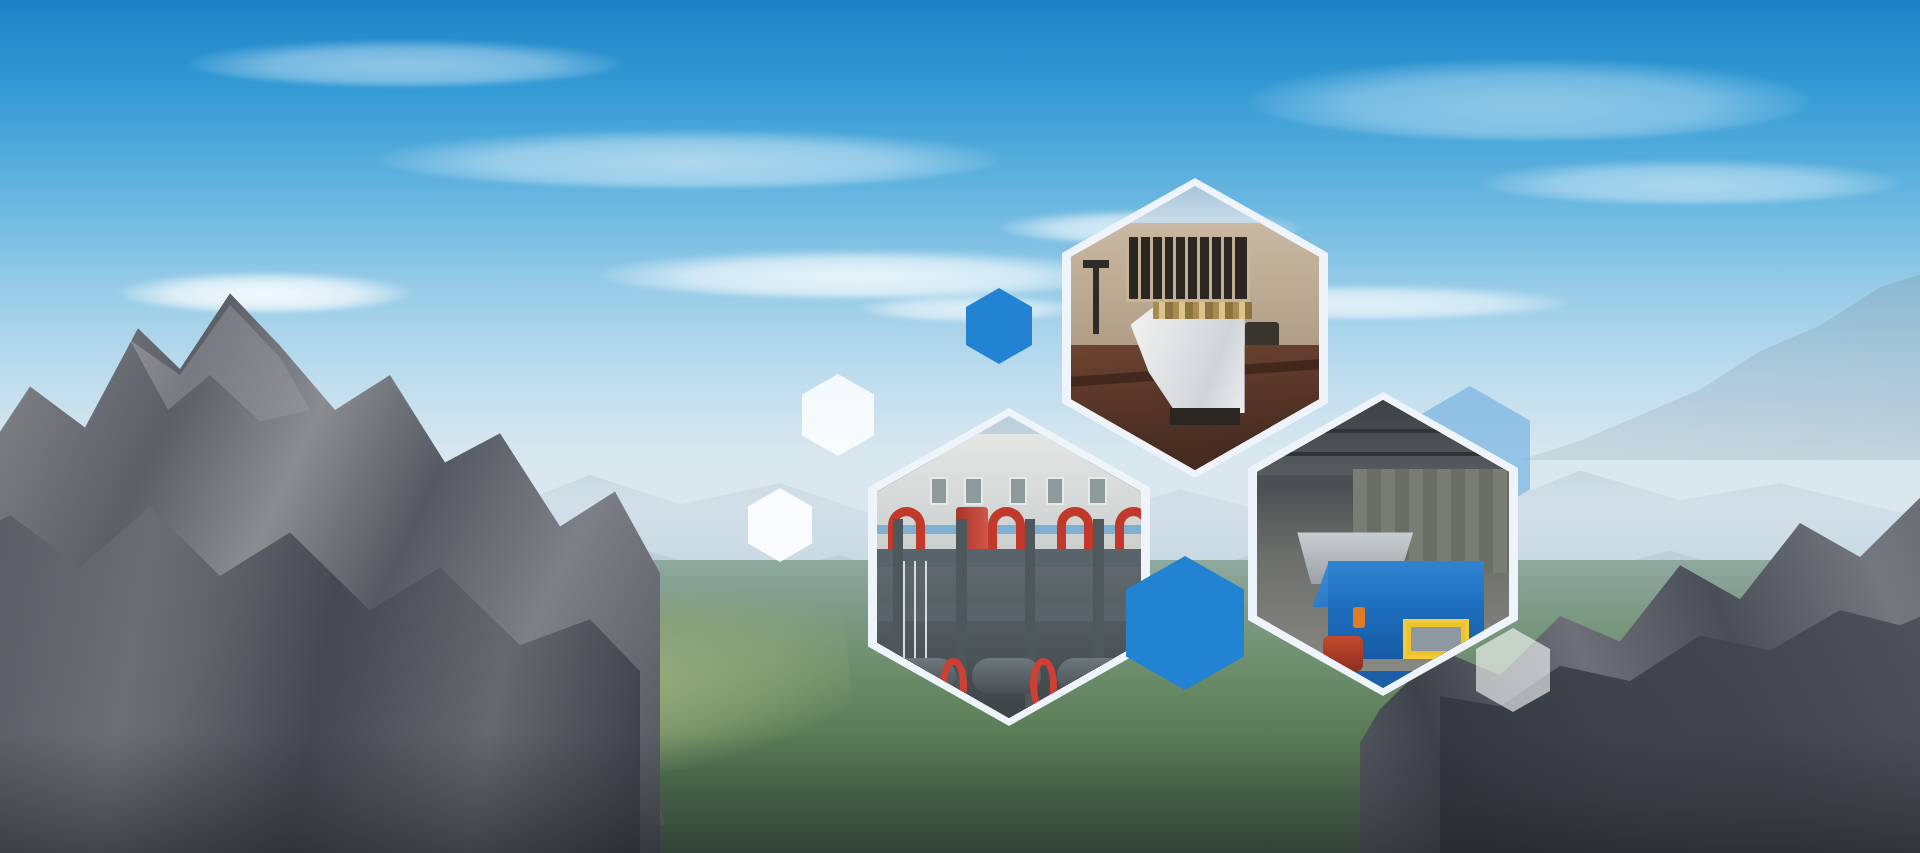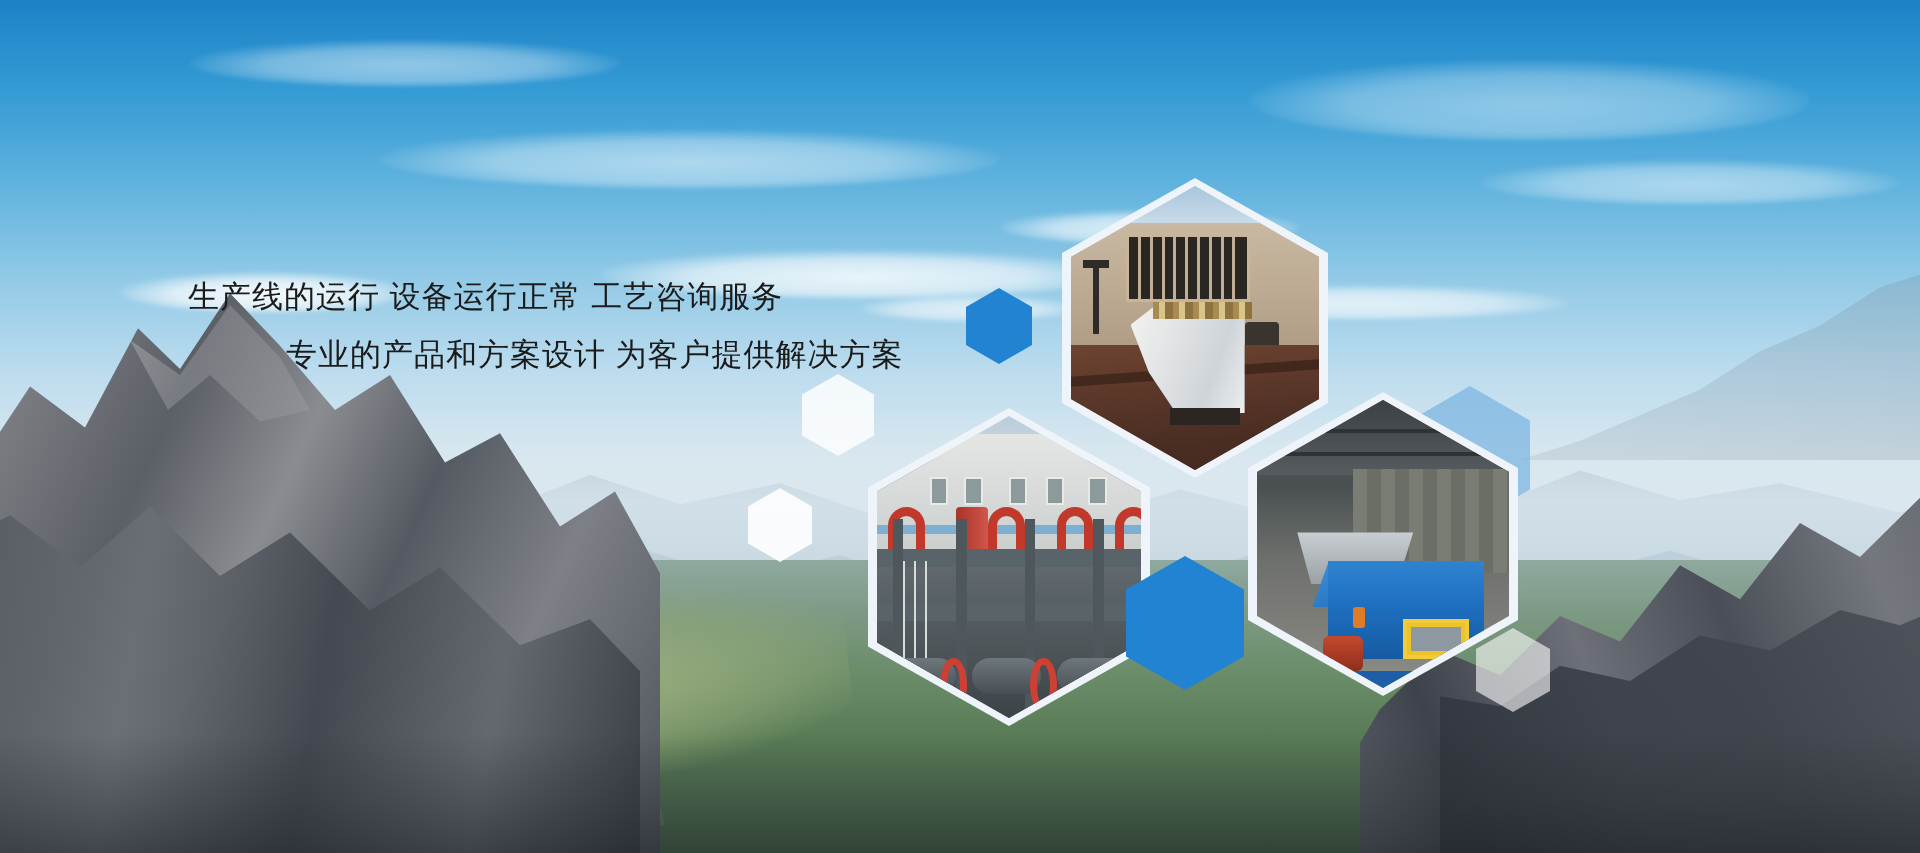--- a/index.html
+++ b/index.html
@@ -272,24 +272,20 @@
     <div class="mtn-right"></div>
     <div class="mtn-right-dark"></div>
 
     <div class="mtn-left"></div>
     <div class="mtn-left-snow"></div>
     <div class="mtn-left2"></div>
 
     <div class="bottom-dark"></div>
   </div>
 
-  <div class="headline">
-    <span class="line1">生产线的运行 设备运行正常 工艺咨询服务</span>
-    <span class="line2">专业的产品和方案设计  为客户提供解决方案</span>
-  </div>
 
   <div class="hex hex-ghost" style="left:802px; top:374px; width:72px; height:82px;">
     <div class="hex-shape"></div>
   </div>
 
   <div class="hex hex-ghost2" style="left:748px; top:488px; width:64px; height:74px;">
     <div class="hex-shape"></div>
   </div>
 
   <div class="hex hex-solid" style="left:966px; top:288px; width:66px; height:76px;">

